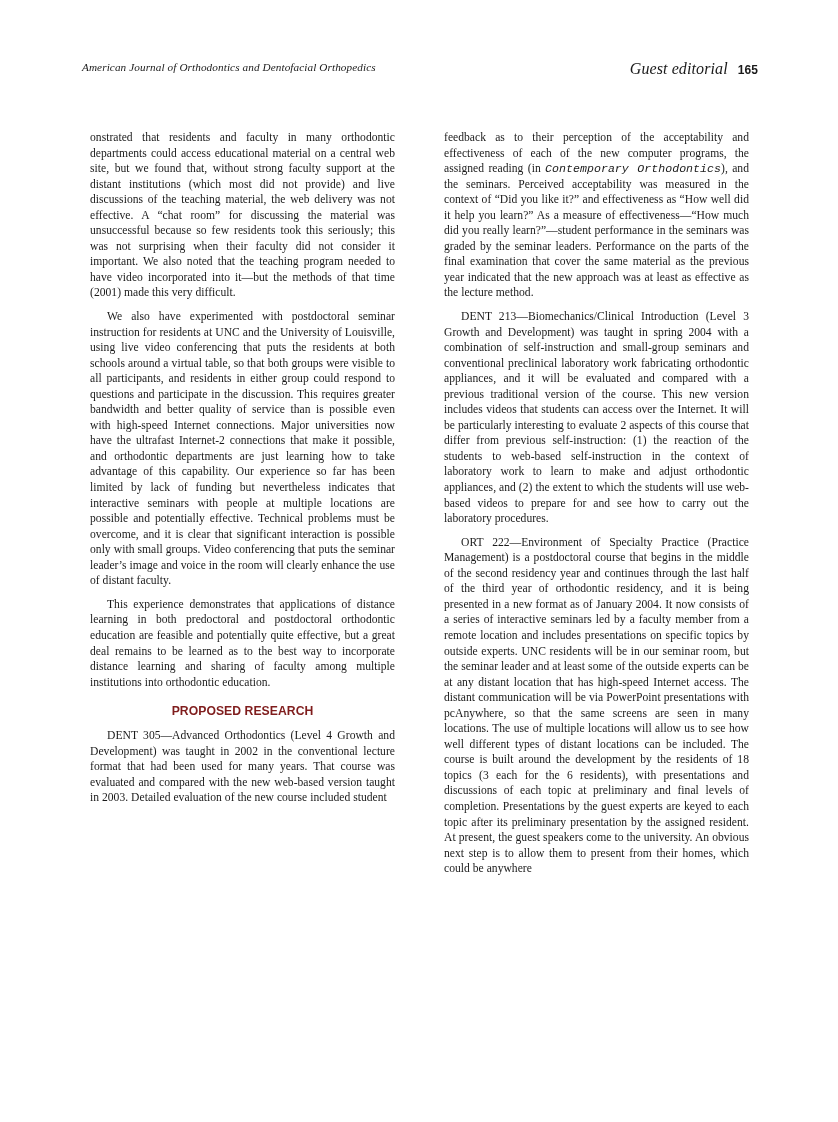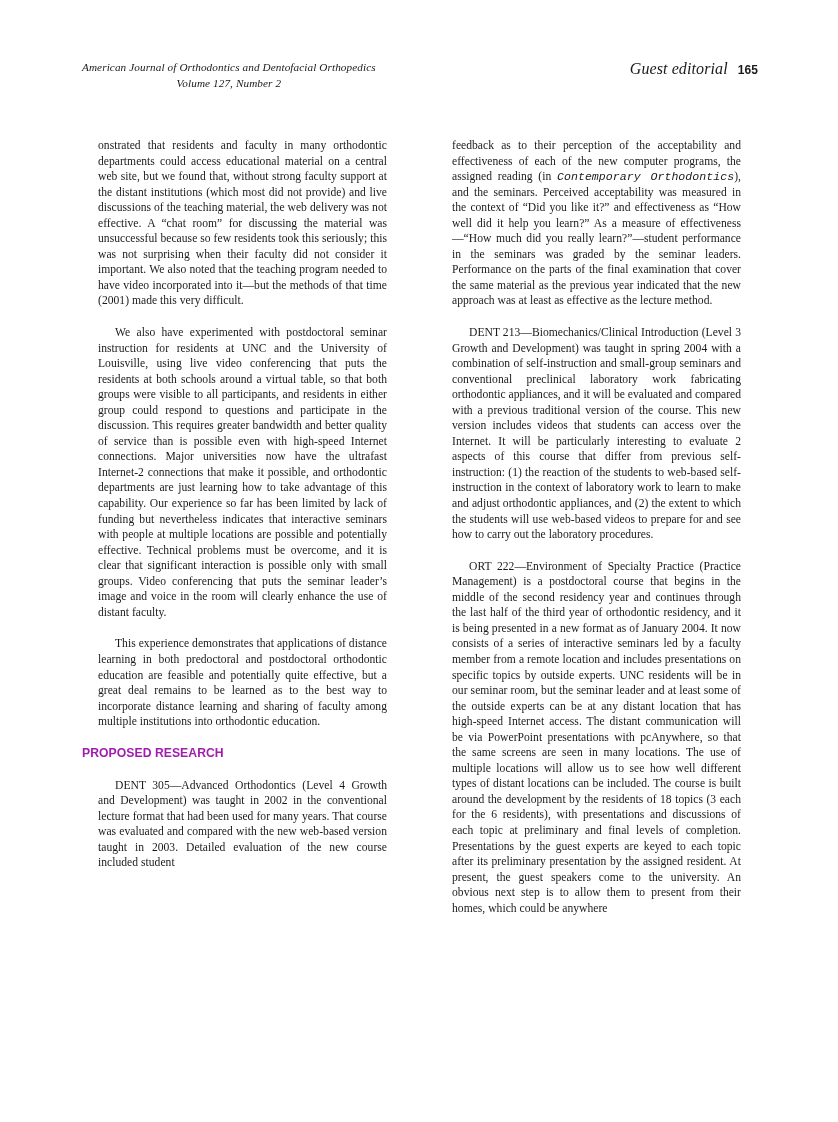--- a/index.html
+++ b/index.html
@@ -24,21 +24,20 @@
     height: 1122px;
   }
 
   
   .running-head {
     position: absolute;
     top: 60px;
     left: 0;
     width: 676px;
     height: 34px;
-    text-align: center;
   }
   .rh-left {
     position: absolute;
     left: 0;
     top: 0;
     font-style: italic;
     font-size: 11.2px;
     line-height: 15.5px;
     letter-spacing: 0.1px;
     white-space: nowrap;
@@ -77,21 +76,21 @@
     left: 0;
     width: 676px;
     display: flex;
     gap: 33px;
   }
   .col {
     width: 321px;
   }
 
   p.body-par {
-    margin: 16px;
+    margin: 8px;
     font-size: 11.6px;
     line-height: 15.55px;
     text-align: justify;
     text-justify: inter-word;
     text-indent: 17px;
     hyphens: none;
     letter-spacing: 0.02px;
   }
   p.body-par.no-indent {
     text-indent: 0;
@@ -101,38 +100,37 @@
     font-family: Liberation Mono, monospace;
   }
 
   h2.head-main,
   h3.head-sub {
     margin: 0;
     font-family: "Liberation Sans", sans-serif;
     font-weight: bold;
     font-size: 12.2px;
     line-height: 15.9px;
-    text-align: left;
+    text-align: center;
     letter-spacing: 0.05px;
-    color: #a21caf;
+    color: #7f1d1d;
   }
   .head-block {
     margin-top: 14px;
     margin-bottom: 5px;
   }
 </style>
 </head>
 <body>
 
 <div class="page">
 
   <div class="running-head">
     <div class="rh-left">
       <span>American Journal of Orthodontics and Dentofacial Orthopedics</span>
-      <span class="vol-line vol-num">Volume 127, Number 2</span>
     </div>
     <div class="rh-right">
       <span class="gx">Guest editorial</span>
       <span class="pg">165</span>
     </div>
   </div>
 
   <div class="columns">
 
     <div class="col">

